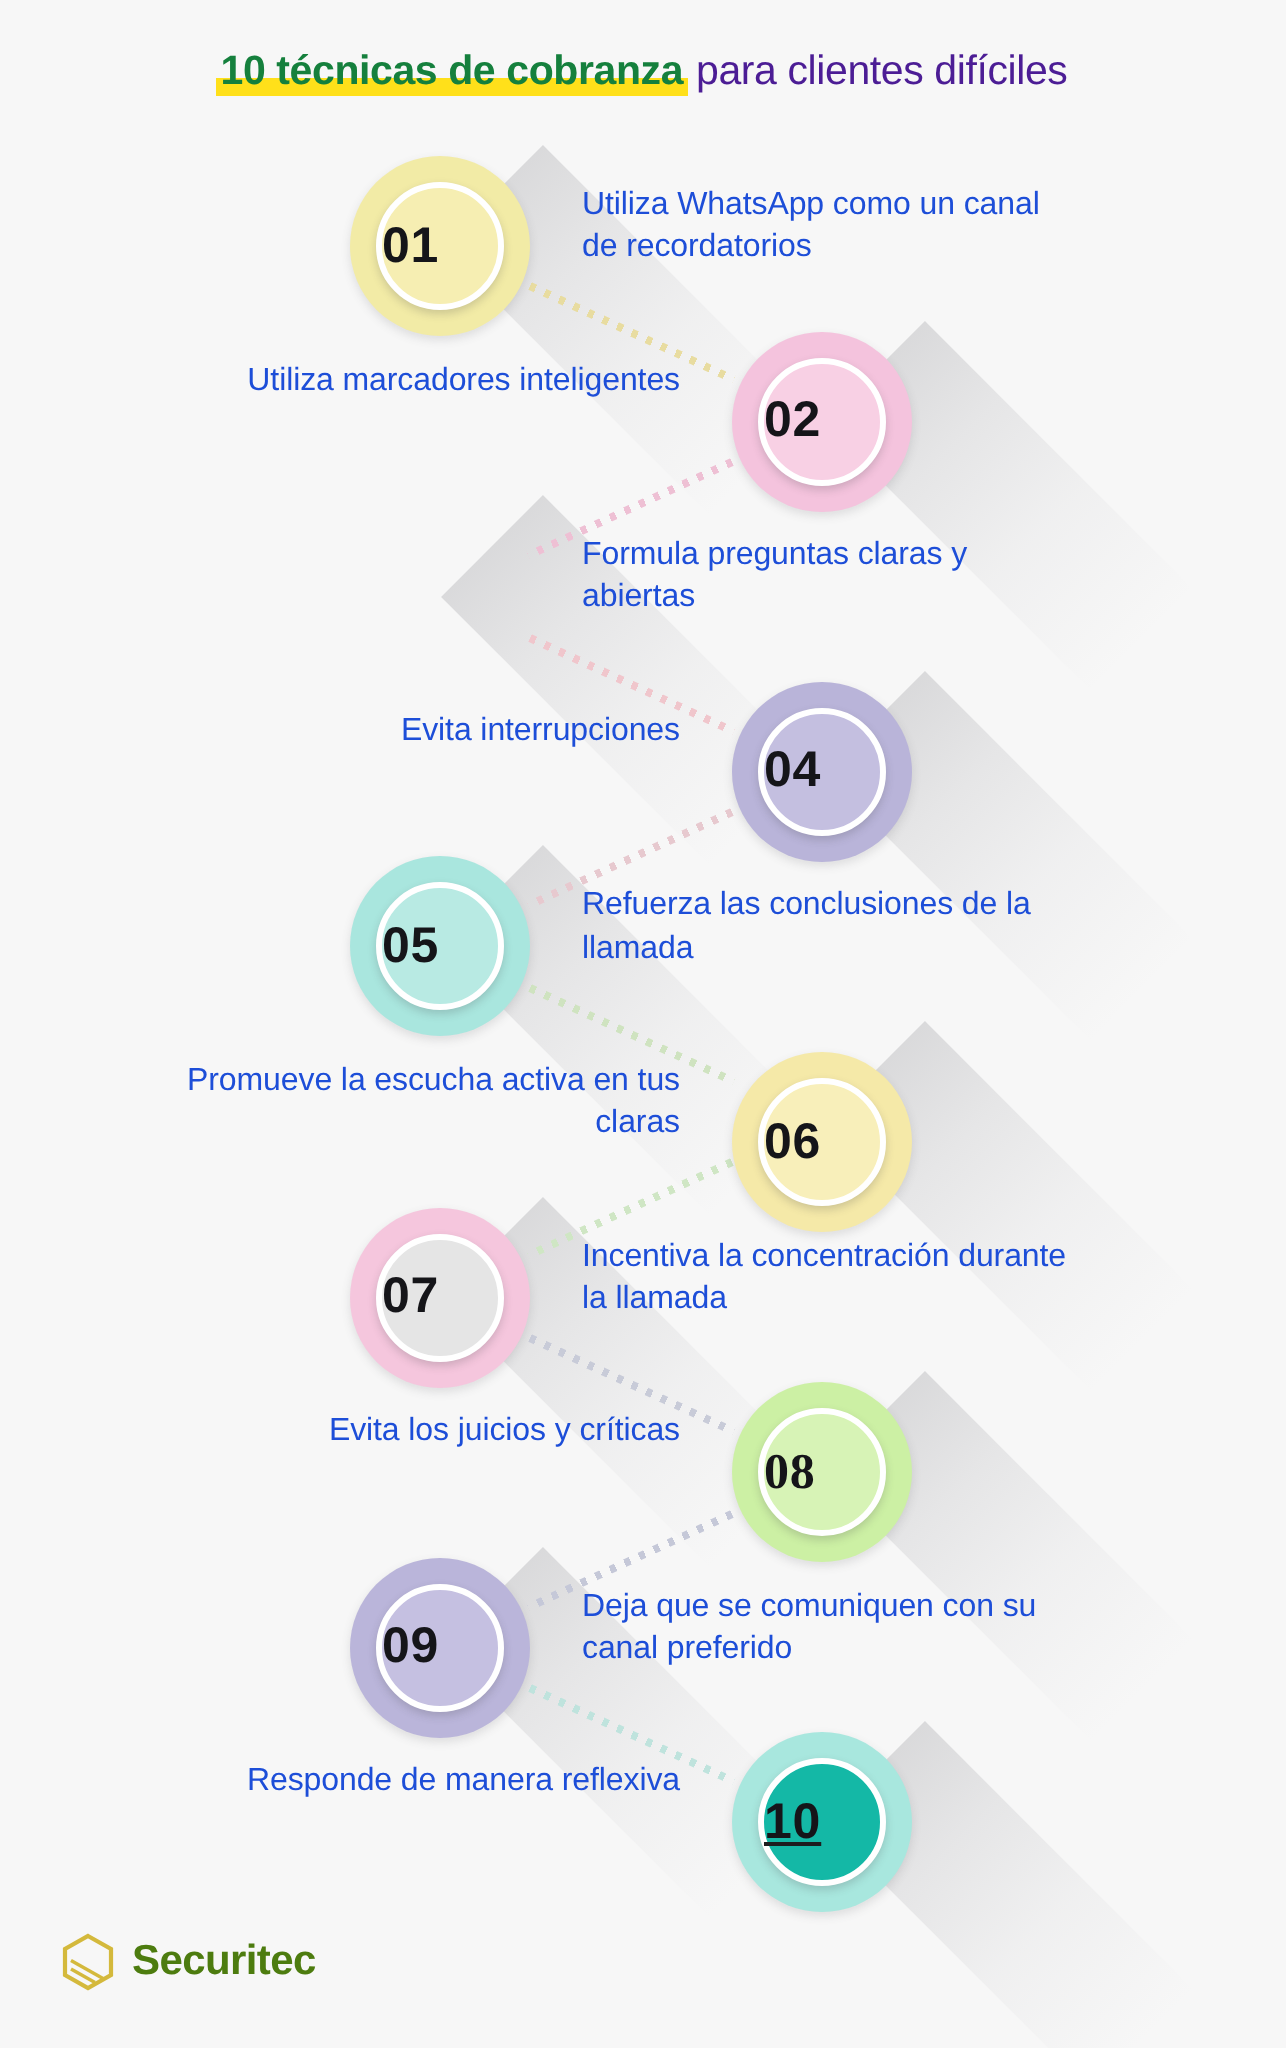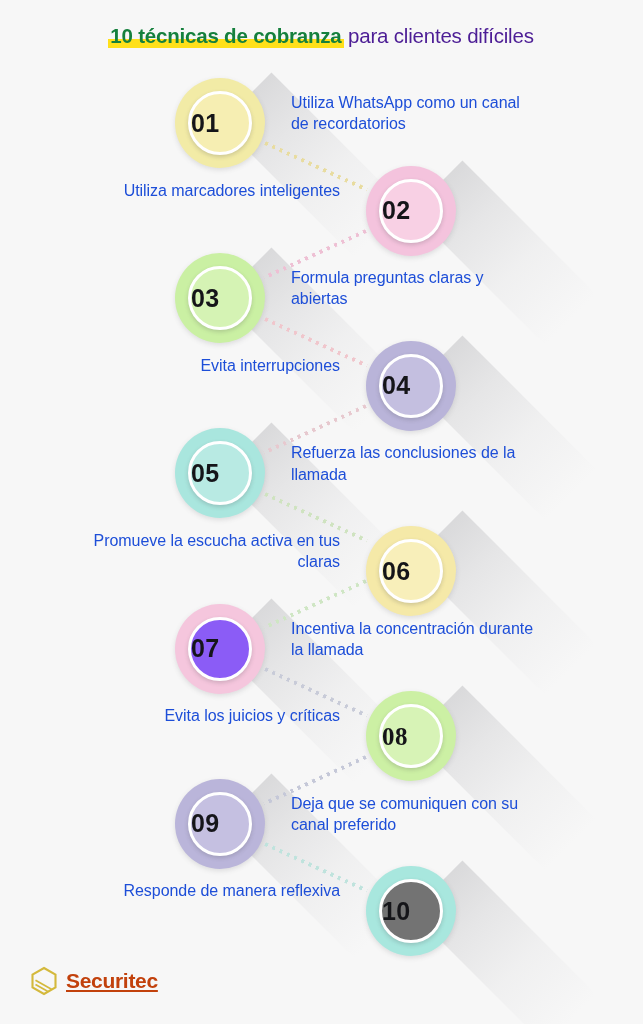--- a/index.html
+++ b/index.html
@@ -144,23 +144,22 @@
     left: 30px;
     bottom: 28px;
     display: flex;
     align-items: center;
     gap: 8px;
     z-index: 6;
   }
   #logo-text {
     font-size: 21px;
     font-weight: bold;
-    color: #c2410c;
+    color: #4d7c0f;
     letter-spacing: -0.3px;
-    text-decoration: underline;
   }
 </style>
 </head>
 <body style="background: rgb(247, 247, 247);">
 
 <div id="title-bar">
   <div id="page-title">
     <span class="hl">10 técnicas de cobranza</span><span class="rest"> para clientes difíciles</span>
   </div>
 </div>
@@ -179,25 +178,20 @@
       <div class="shadow" style="left: 401px;"></div>
       <div class="circle" style="left: 366px; top: 10px; background: rgb(244, 195, 221);">
         <div class="inner" style="background: rgb(248, 208, 228);">
           <span class="num">02</span>
         </div>
       </div>
       <div class="label left-text" style="left: 90px; top: 24px;">Utiliza marcadores inteligentes</div>
     </div>
     <div class="step" style="top: 243.2px;">
       <div class="shadow" style="left: 210px;"></div>
-      <div class="circle" style="left: 175px; top: 10px; background: rgb(202, 240, 163);">
-        <div class="inner" style="background: rgb(213, 243, 180);">
-          <span class="num">03</span>
-        </div>
-      </div>
       <div class="label right-text" style="left: 291px; top: 24px;">Formula preguntas claras y abiertas</div>
     </div>
     <div class="step" style="top: 330.8px;">
       <div class="shadow" style="left: 401px;"></div>
       <div class="circle" style="left: 366px; top: 10px; background: rgb(185, 180, 217);">
         <div class="inner" style="background: rgb(196, 191, 224);">
           <span class="num">04</span>
         </div>
       </div>
       <div class="label left-text" style="left: 90px; top: 24px;">Evita interrupciones</div>
@@ -216,21 +210,21 @@
       <div class="circle" style="left: 366px; top: 20px; background: rgb(245, 233, 168);">
         <div class="inner" style="background: rgb(248, 239, 186);">
           <span class="num">06</span>
         </div>
       </div>
       <div class="label left-text" style="left: 90px; top: 24px;">Promueve la escucha activa en tus claras</div>
     </div>
     <div class="step" style="top: 593.6px;">
       <div class="shadow" style="left: 210px;"></div>
       <div class="circle" style="left: 175px; top: 10px; background: rgb(245, 198, 221);">
-        <div class="inner" style="background: #8b5cf6;">
+        <div class="inner" style="background: #e5e5e5;">
           <span class="num">07</span>
         </div>
       </div>
       <div class="label right-text" style="left: 291px; top: 24px;">Incentiva la concentración durante la llamada</div>
     </div>
     <div class="step" style="top: 681.2px;">
       <div class="shadow" style="left: 401px;"></div>
       <div class="circle" style="left: 366px; top: 10px; background: rgb(204, 240, 164);">
         <div class="inner" style="background: rgb(215, 243, 182); font-family: Liberation Serif, serif;">
           <span class="num">08</span>
@@ -243,21 +237,21 @@
       <div class="circle" style="left: 175px; top: 10px; background: rgb(186, 181, 218);">
         <div class="inner" style="background: rgb(197, 192, 225);">
           <span class="num">09</span>
         </div>
       </div>
       <div class="label right-text" style="left: 291px; top: 24px;">Deja que se comuniquen con su canal preferido</div>
     </div>
     <div class="step" style="top: 856.4px;">
       <div class="shadow" style="left: 401px;"></div>
       <div class="circle" style="left: 366px; top: 10px; background: rgb(168, 231, 222);">
-        <div class="inner" style="background: #737373;">
+        <div class="inner" style="background: #14b8a6; text-decoration: underline;">
           <span class="num">10</span>
         </div>
       </div>
       <div class="label left-text" style="left: 90px; top: 24px;">Responde de manera reflexiva</div>
     </div>
     <div class="connector" style="left: 264.539px; top: 141.427px; width: 112.13px; transform: rotate(24.638deg); transform-origin: 0px 50%; background-image: repeating-linear-gradient(to right, rgb(232, 220, 160) 0px, rgb(232, 220, 160) 3px, rgba(0, 0, 0, 0) 3px, rgba(0, 0, 0, 0) 8px);"></div>
     <div class="connector" style="left: 366.461px; top: 229.027px; width: 112.13px; transform: rotate(155.362deg); transform-origin: 0px 50%; background-image: repeating-linear-gradient(to right, rgb(238, 192, 212) 0px, rgb(238, 192, 212) 3px, rgba(0, 0, 0, 0) 3px, rgba(0, 0, 0, 0) 8px);"></div>
     <div class="connector" style="left: 264.539px; top: 316.627px; width: 112.13px; transform: rotate(24.638deg); transform-origin: 0px 50%; background-image: repeating-linear-gradient(to right, rgb(240, 198, 204) 0px, rgb(240, 198, 204) 3px, rgba(0, 0, 0, 0) 3px, rgba(0, 0, 0, 0) 8px);"></div>
     <div class="connector" style="left: 366.461px; top: 404.227px; width: 112.13px; transform: rotate(155.362deg); transform-origin: 0px 50%; background-image: repeating-linear-gradient(to right, rgb(231, 201, 207) 0px, rgb(231, 201, 207) 3px, rgba(0, 0, 0, 0) 3px, rgba(0, 0, 0, 0) 8px);"></div>
     <div class="connector" style="left: 264.539px; top: 491.827px; width: 112.13px; transform: rotate(24.638deg); transform-origin: 0px 50%; background-image: repeating-linear-gradient(to right, rgb(207, 227, 192) 0px, rgb(207, 227, 192) 3px, rgba(0, 0, 0, 0) 3px, rgba(0, 0, 0, 0) 8px);"></div>

